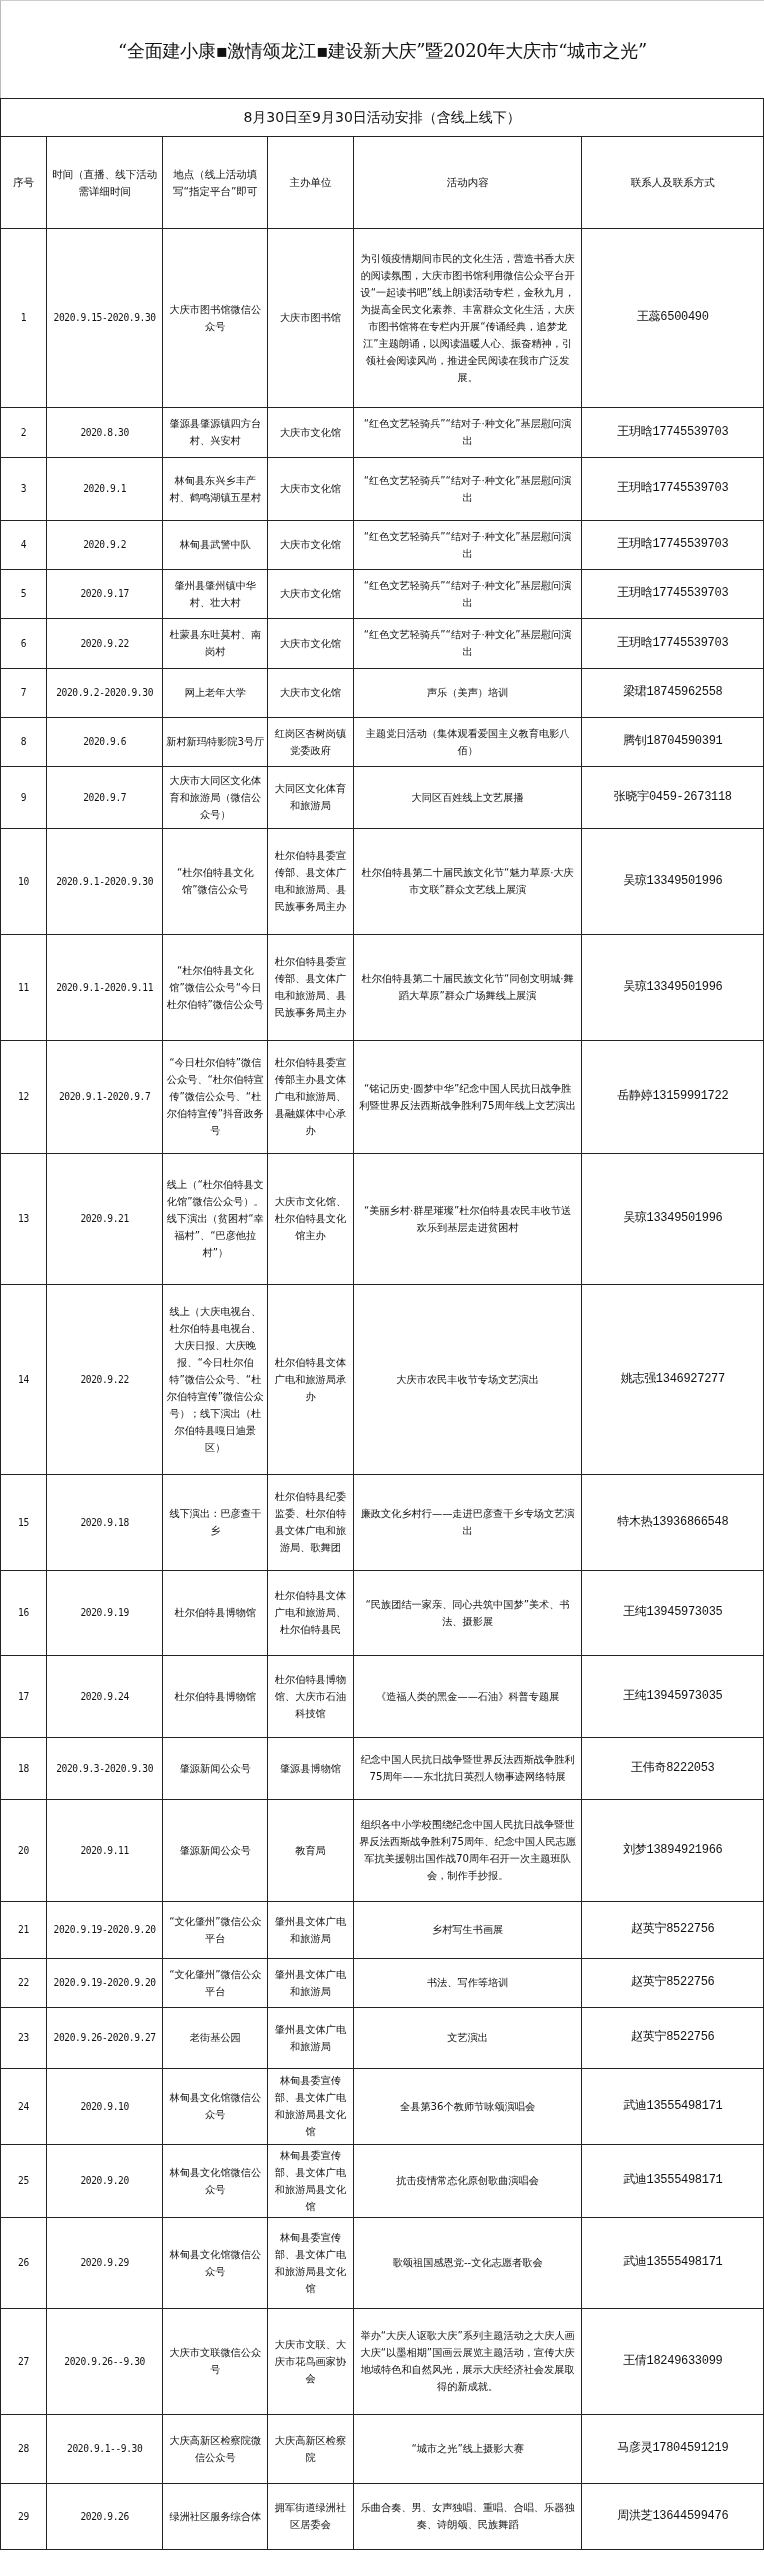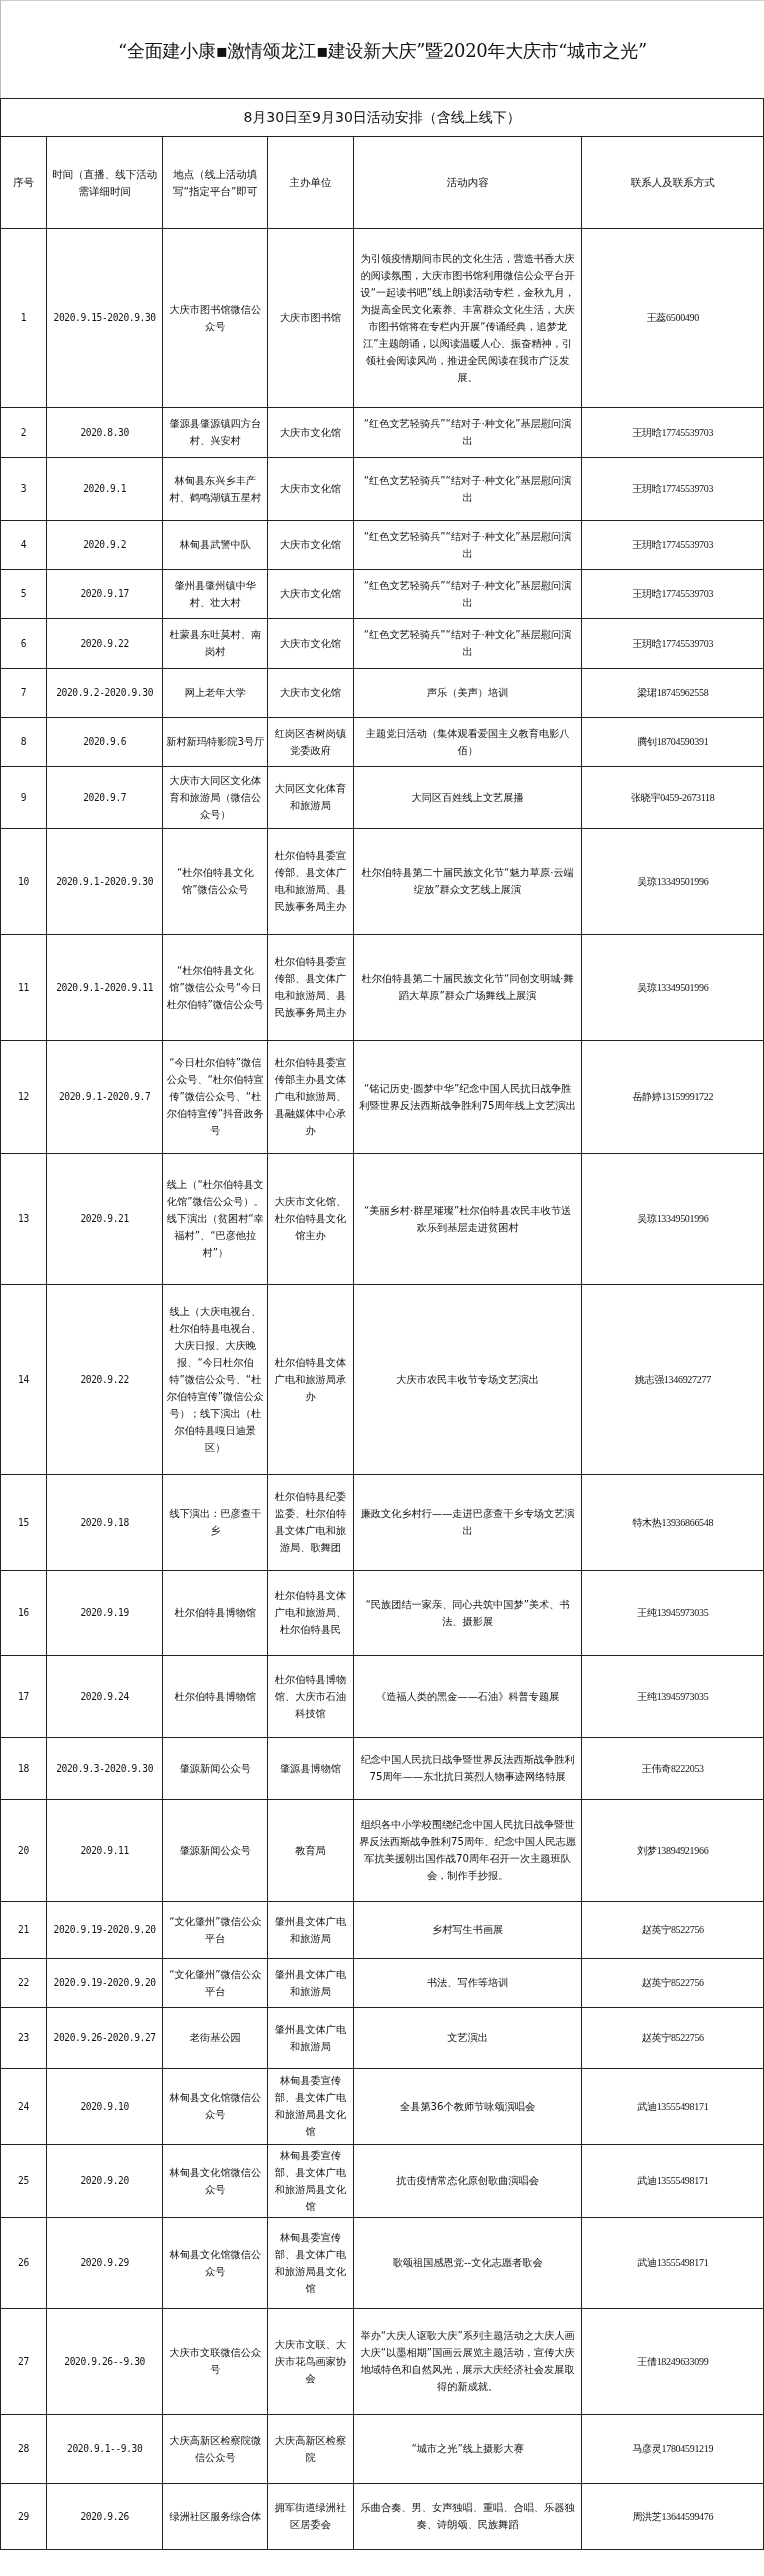--- a/index.html
+++ b/index.html
@@ -12,21 +12,21 @@
   }
   table { border-collapse: collapse; width: 764px; table-layout: fixed; margin-left: -0.9px; }
   td, th {
     border: 0.9px solid #222; font-weight: normal; font-size: 10.2px; line-height: 17px;
     text-align: center; vertical-align: middle; padding: 1.8px 2.7px; word-break: break-all;
   }
   th { font-size: 10.5px; }
   .subtitle td { height: 34px; font-size: 14px; }
   .hdr th { height: 87px; }
   td.c-time, td.c-seq, td.c-contact { font-family: "DejaVu Sans Mono", monospace; font-size: 9.6px; letter-spacing: -0.4px; }
-  td.c-contact { font-family: Liberation Serif, serif; font-size: 10px; letter-spacing: -0.3px; white-space: normal; }
+  td.c-contact { font-family: Liberation Mono, monospace; font-size: 12px; letter-spacing: -0.3px; white-space: normal; }
   td.c-loc, td.c-org { border-left: 0.9px solid #444; }
   td.c-content { padding: 1.8px 5.5px; margin-top: 16px; }
   col.w-seq { width: 31px; }
   col.w-time { width: 79px; }
   col.w-loc { width: 71px; }
   col.w-org { width: 58px; }
   col.w-content { width: 155px; }
   col.w-contact { width: 123px; }
 </style>
 </head>
@@ -130,21 +130,21 @@
           <td class="c-loc">大庆市大同区文化体育和旅游局（微信公众号）</td>
           <td class="c-org">大同区文化体育和旅游局</td>
           <td class="c-content">大同区百姓线上文艺展播</td>
           <td class="c-contact">张晓宇0459-2673118</td>
         </tr>
         <tr style="height: 106px;">
           <td class="c-seq">10</td>
           <td class="c-time">2020.9.1-2020.9.30</td>
           <td class="c-loc">“杜尔伯特县文化馆”微信公众号</td>
           <td class="c-org">杜尔伯特县委宣传部、县文体广电和旅游局、县民族事务局主办</td>
-          <td class="c-content">杜尔伯特县第二十届民族文化节“魅力草原·云端绽放”群众文艺线上展演</td>
+          <td class="c-content">杜尔伯特县第二十届民族文化节“魅力草原·大庆市文联”群众文艺线上展演</td>
           <td class="c-contact">吴琼13349501996</td>
         </tr>
         <tr style="height: 106px;">
           <td class="c-seq">11</td>
           <td class="c-time">2020.9.1-2020.9.11</td>
           <td class="c-loc">“杜尔伯特县文化馆”微信公众号“今日杜尔伯特”微信公众号</td>
           <td class="c-org">杜尔伯特县委宣传部、县文体广电和旅游局、县民族事务局主办</td>
           <td class="c-content">杜尔伯特县第二十届民族文化节“同创文明城·舞蹈大草原”群众广场舞线上展演</td>
           <td class="c-contact">吴琼13349501996</td>
         </tr>

